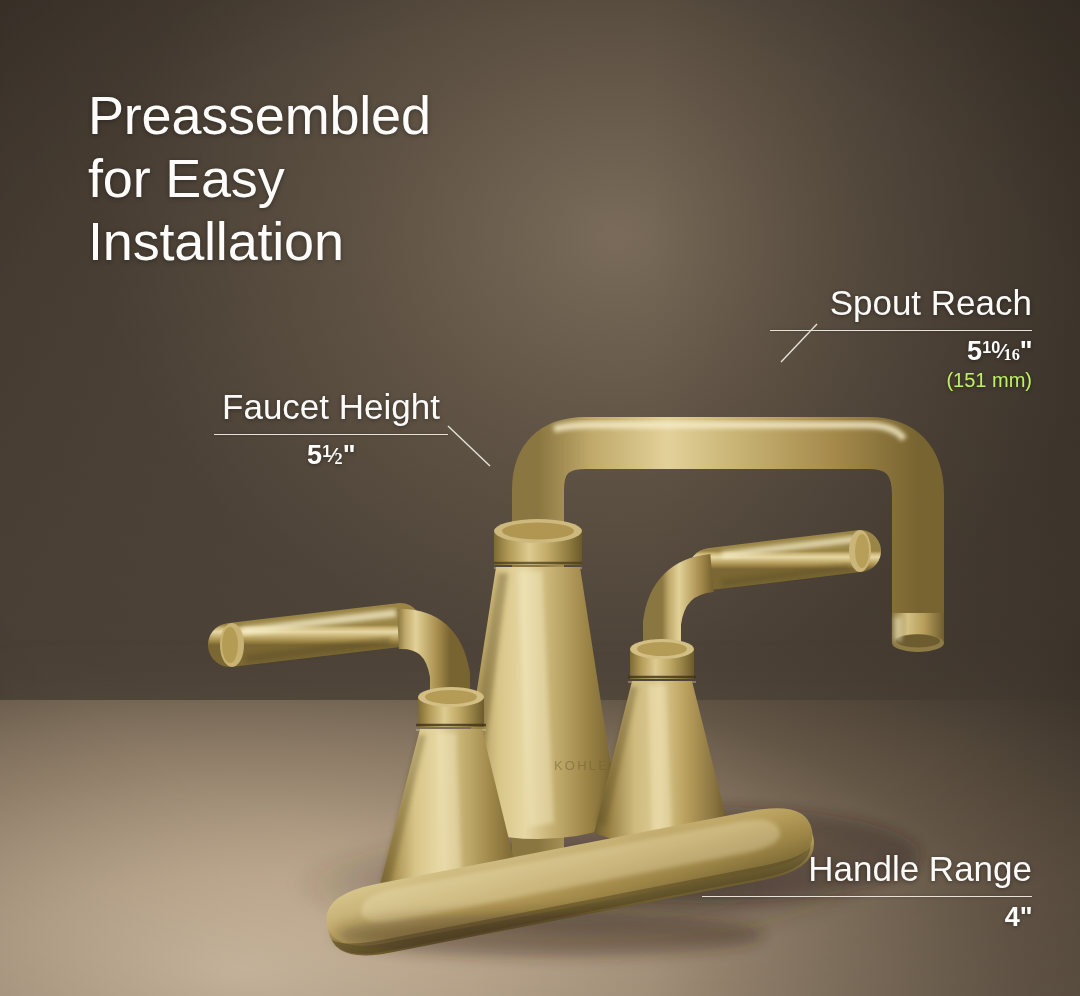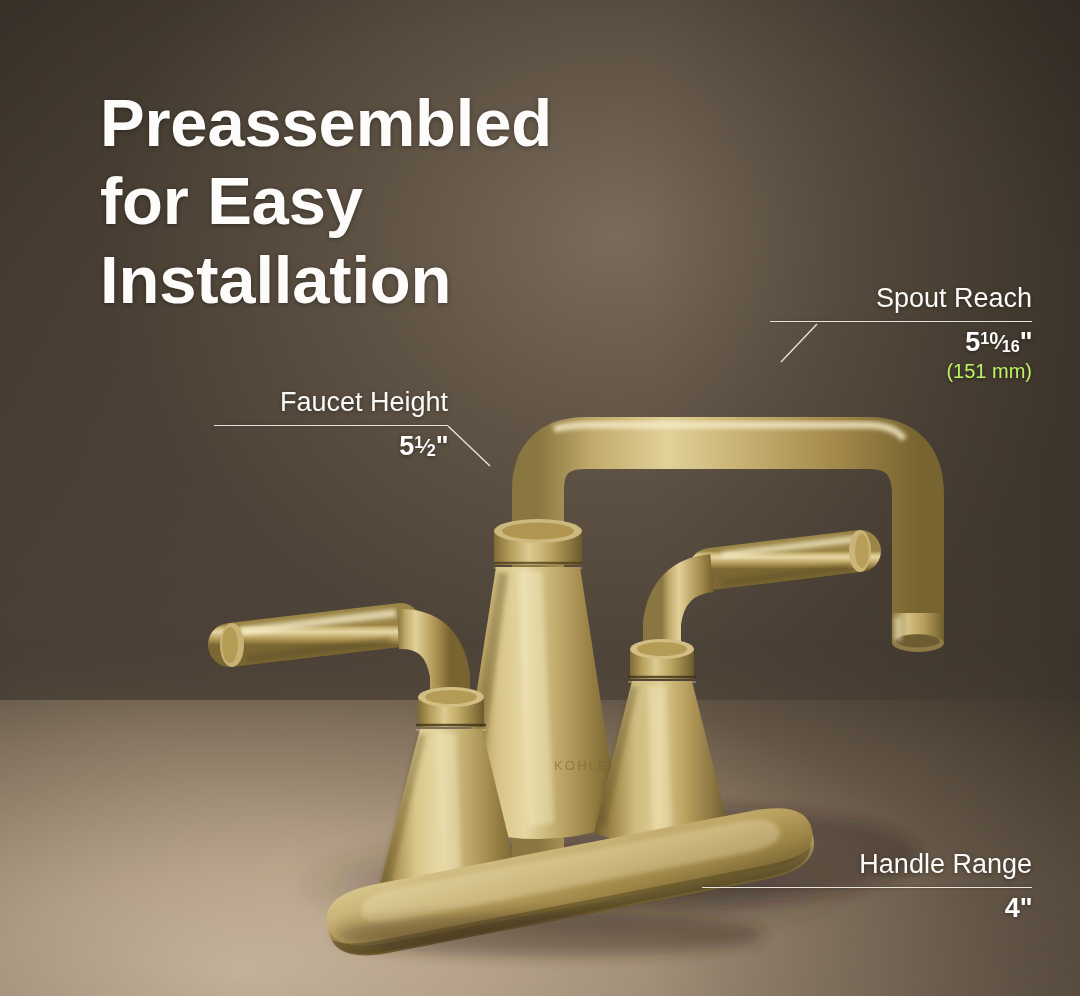--- a/index.html
+++ b/index.html
@@ -74,33 +74,32 @@
     position: absolute;
     left: 150px; top: 355px;
     width: 830px; height: 610px;
   }
   #faucet svg { display: block; width: 100%; height: 100%; overflow: visible; }
 
   
   .headline {
     position: absolute;
     left: 88px; top: 84px;
-    font-size: 67px;
-    font-weight: 700;
+    font-size: 54px;
+    font-weight: 400;
     line-height: 1.17;
     letter-spacing: -0.2px;
     color: #fdfcfa;
     text-shadow: 0 1px 5px rgba(0,0,0,0.38);
     white-space: pre-line;
-    margin-left: 12px;
   }
 
   .callout { position: absolute; }
   .callout .label {
-    font-size: 27px;
+    font-size: 35px;
     font-weight: 400;
     line-height: 1.1;
     color: #fbfaf8;
     text-shadow: 0 1px 4px rgba(0,0,0,0.42);
     white-space: nowrap;
   }
   .callout .rule {
     height: 1px;
     background: #e8e2d8;
     margin: 7px 0 4px 0;
@@ -116,35 +115,35 @@
   }
   .callout .metric {
     font-size: 20px;
     font-weight: 400;
     line-height: 1.2;
     color: #bef264;
     text-shadow: 0 1px 4px rgba(0,0,0,0.42);
     white-space: nowrap;
   }
   .align-right { text-align: right; }
-  .align-left  { text-align: right; }
+  .align-left  { text-align: center; }
 
   
   .frac {
     display: inline-block;
     font-size: 0.60em;
     font-weight: 700;
     line-height: 1;
     vertical-align: 0;
     position: relative;
     top: -0.12em;
   }
   .frac .num { position: relative; top: -0.30em; }
   .frac .sl  { font-size: 1.25em; }
-  .frac .den { position: relative; top: 0.18em; }
+  .frac .den { position: relative; top: 0.18em; font-family: Liberation Serif, serif; }
   .inch { font-weight: 700; letter-spacing: -0.02em; }
 
   
   .leader { position: absolute; overflow: visible; }
   .leader line { stroke: #e8e2d8; stroke-width: 1.4; }
 
   
   #callout-spout  { right: 48px; top: 284px; }
   #callout-spout .rule { width: 262px; margin-left: auto; }
   #callout-height { left: 214px; top: 388px; }

